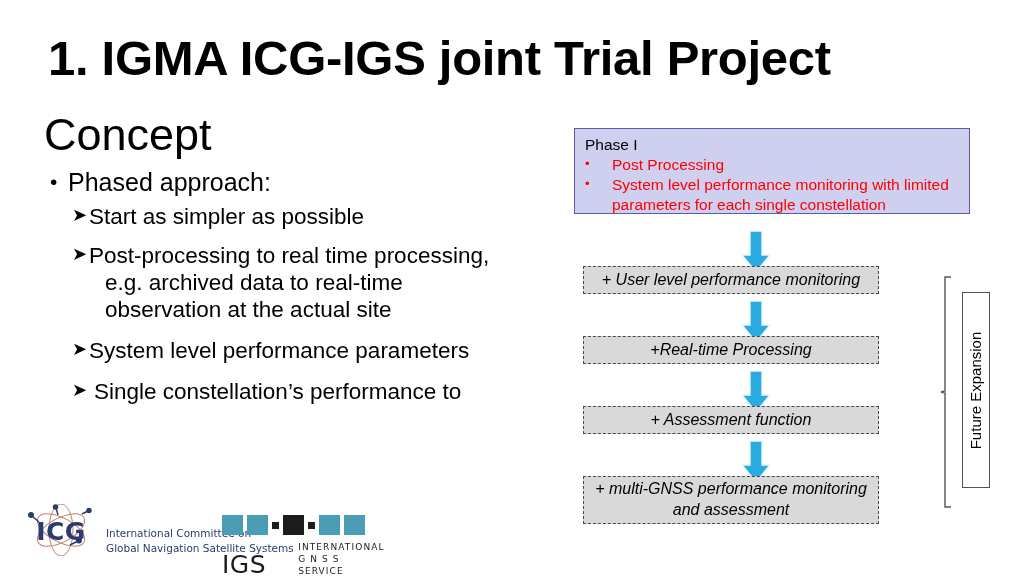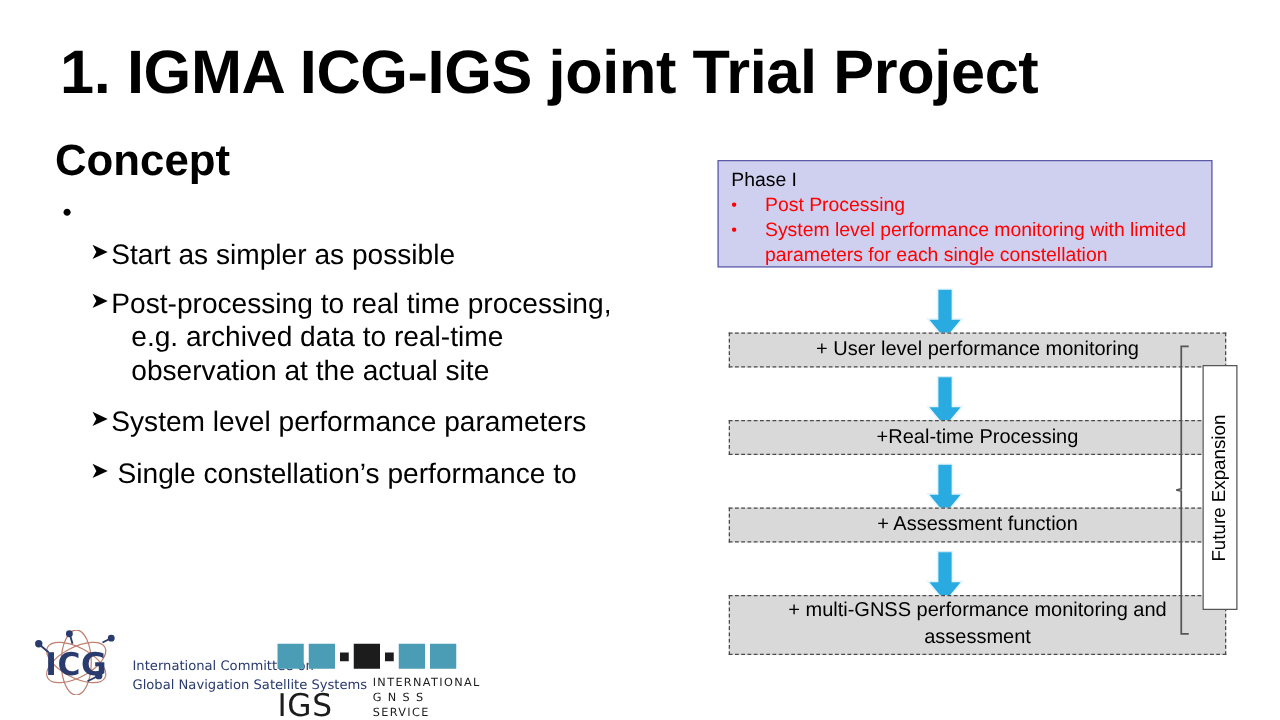--- a/index.html
+++ b/index.html
@@ -28,24 +28,23 @@
     white-space: nowrap;
   }
 
   
   #left-column {
     position: absolute;
     left: 44px; top: 110px;
     width: 510px;
   }
   #concept-heading {
-    font-size: 35px;
+    font-size: 45px;
     line-height: 1.1;
     margin: 0 0 8px 0;
-    font-weight: bold;
   }
   .bullet-l1 {
     display: flex;
     align-items: flex-start;
     font-size: 25px;
     line-height: 1.18;
     margin-left: 6px;
     margin-bottom: 6px;
   }
   .bullet-l1 .marker {
@@ -104,31 +103,32 @@
   }
   .phase1-item .marker {
     width: 27px; flex: 0 0 27px;
     font-size: 13px;
     line-height: 1.45;
   }
 
   .flow-box {
     position: absolute;
     left: 23px;
-    width: 398px;
+    width: 296px;
     background: #D9D9D9;
     border: 1.6px dashed #4A4A4A;
     display: flex;
     align-items: center;
     justify-content: center;
     text-align: center;
     font-size: 16px;
     line-height: 1.3;
     color: #000;
     padding: 2px 8px;
+    font-style: italic;
   }
   #flow-box-0 { top: 146px; height: 28px; }
   #flow-box-1 { top: 216px; height: 28px; }
   #flow-box-2 { top: 286px; height: 28px; }
   #flow-box-3 { top: 356px; height: 48px; }
 
   .flow-arrow {
     position: absolute;
     left: 181px;
     width: 30px; height: 42px;
@@ -214,20 +214,21 @@
 <body>
 
 <div id="slide-title">1. IGMA ICG-IGS joint Trial Project</div>
 
 <div id="left-column">
 
   <div id="concept-heading">Concept</div>
 
   <div class="bullet-l1">
     <span class="marker">•</span>
+    <span>Phased approach:</span>
   </div>
 
   <div class="bullet-l2 tight">
     <span class="marker">➤</span>
     <span class="txt">
       <span class="cont0">Start as simpler as possible</span>
     </span>
   </div>
 
   <div class="bullet-l2">

